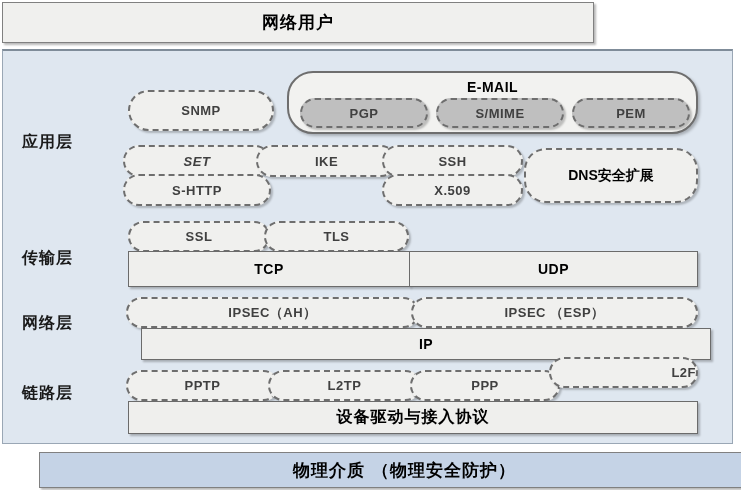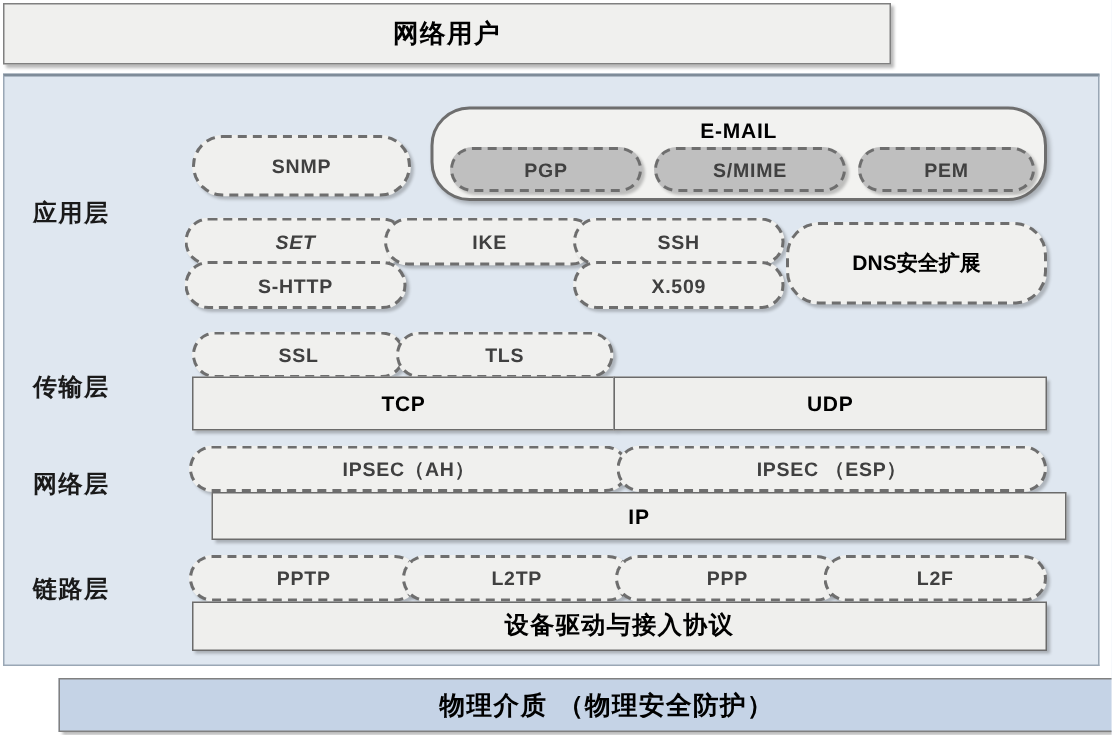--- a/index.html
+++ b/index.html
@@ -176,21 +176,21 @@
 
   <div class="pill" style="left:126px;top:370px;width:153px;height:31px;">
     <span>PPTP</span>
   </div>
   <div class="pill" style="left:268px;top:370px;width:153px;height:31px;">
     <span>L2TP</span>
   </div>
   <div class="pill" style="left:410px;top:370px;width:150px;height:31px;">
     <span>PPP</span>
   </div>
-  <div class="pill" style="left:549px;top:370px;width:149px;height:31px;">
+  <div class="pill" style="left:549px;top:357px;width:149px;height:31px;justify-content:flex-end;">
     <span>L2F</span>
   </div>
   <div class="rect cn" style="left:128px;top:401px;width:570px;height:33px;">
     <span>设备驱动与接入协议</span>
   </div>
 
   <div class="bar bar-bottom">
     <span class="bar-label">物理介质 （物理安全防护）</span>
   </div>
 

